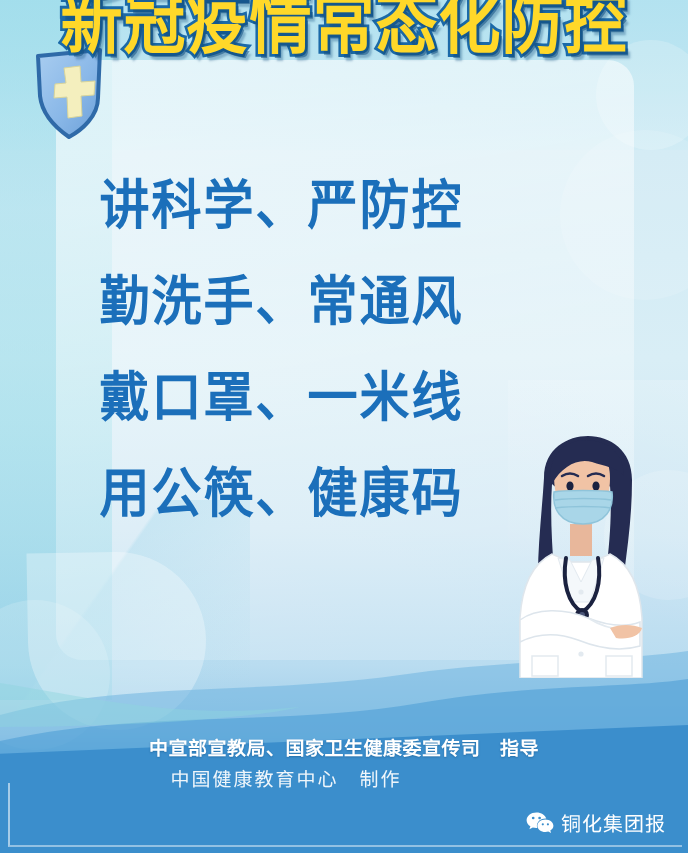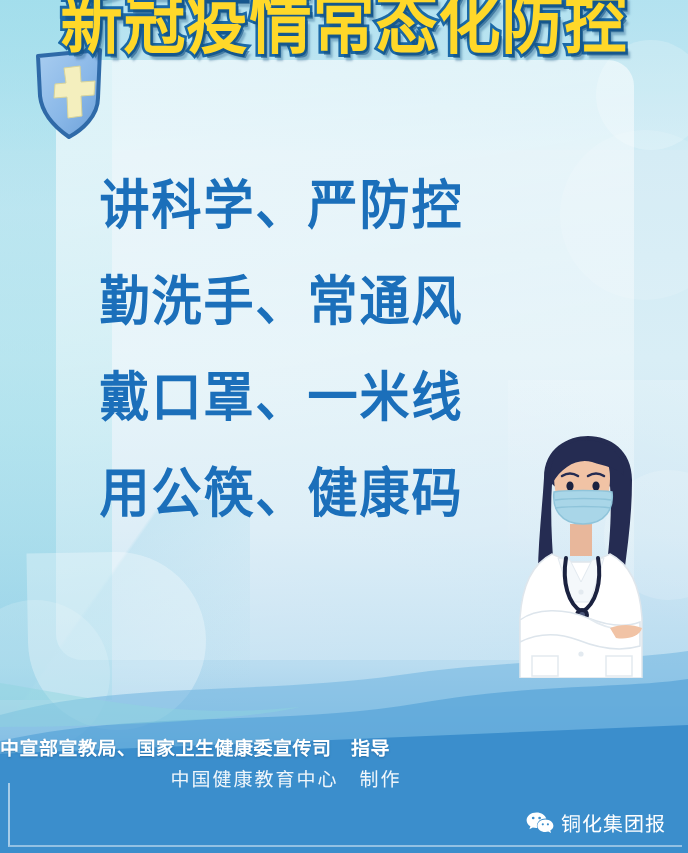--- a/index.html
+++ b/index.html
@@ -151,20 +151,21 @@
     left: 492px; top: 432px;
     width: 176px; height: 246px;
     z-index: 7;
   }
 
   
   .credit-main {
     position: absolute;
     left: 0; bottom: 93px;
     width: 688px;
+    text-align: center;
     font-family: Liberation Sans, sans-serif;
     font-size: 19px;
     font-weight: bold;
     color: #ffffff;
     letter-spacing: .5px;
     text-shadow: 0 1px 2px rgba(0,60,110,.35);
     z-index: 9;
   }
   .credit-sub {
     position: absolute;

